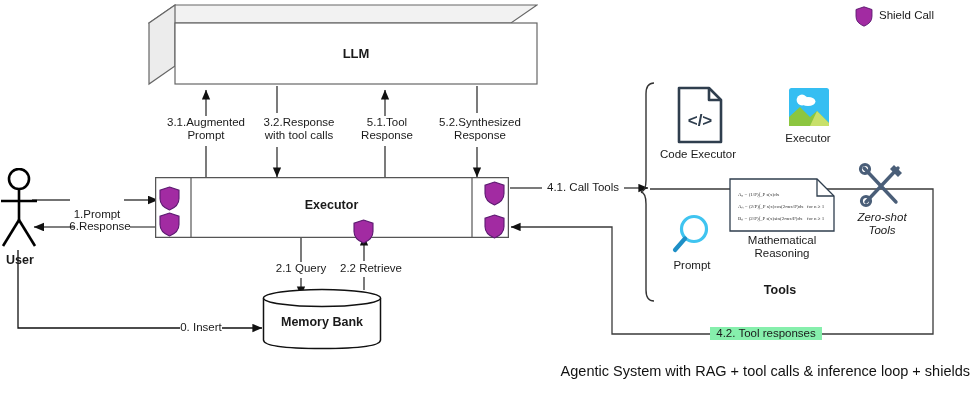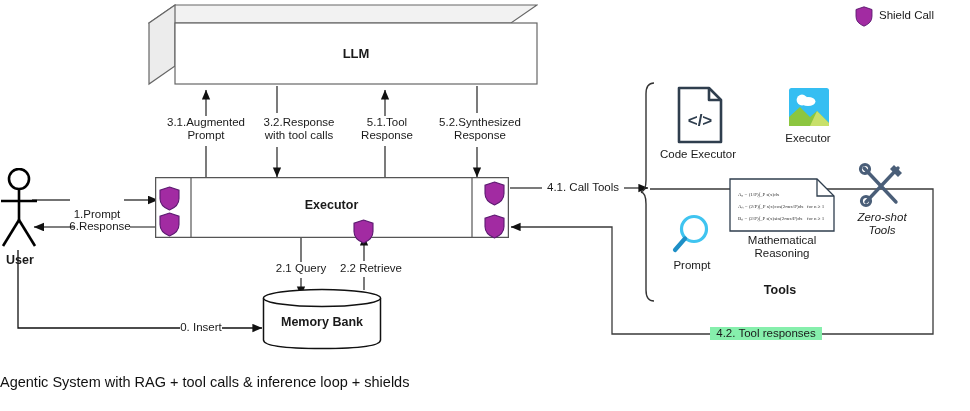--- a/index.html
+++ b/index.html
@@ -206,13 +206,13 @@
 
 <div class="abs" style="left:855px;top:5px;width:112px;height:22px;">
   <div class="abs" style="left:0px;top:1px;">
     <svg width="18" height="21" viewBox="0 0 21 25">
         <path d="M10.5 1 L20 4.2 L20 12.5 Q20 20.2 10.5 24 Q1 20.2 1 12.5 L1 4.2 Z" fill="#A22BA2" stroke="#5c1a70" stroke-width="1.1"></path>
       </svg>
   </div>
   <div class="abs lbl" style="left:24px;top:4px;width:80px;text-align:left;">Shield Call</div>
 </div>
 
-<div class="abs" style="left:0px;top:374px;width:970px;text-align:left;font-size:14.5px;color:#111;">Agentic System with RAG + tool calls &amp; inference loop + shields</div>
+<div class="abs" style="left:0px;top:363px;width:970px;text-align:right;font-size:14.5px;color:#111;">Agentic System with RAG + tool calls &amp; inference loop + shields</div>
 
 </body></html>

